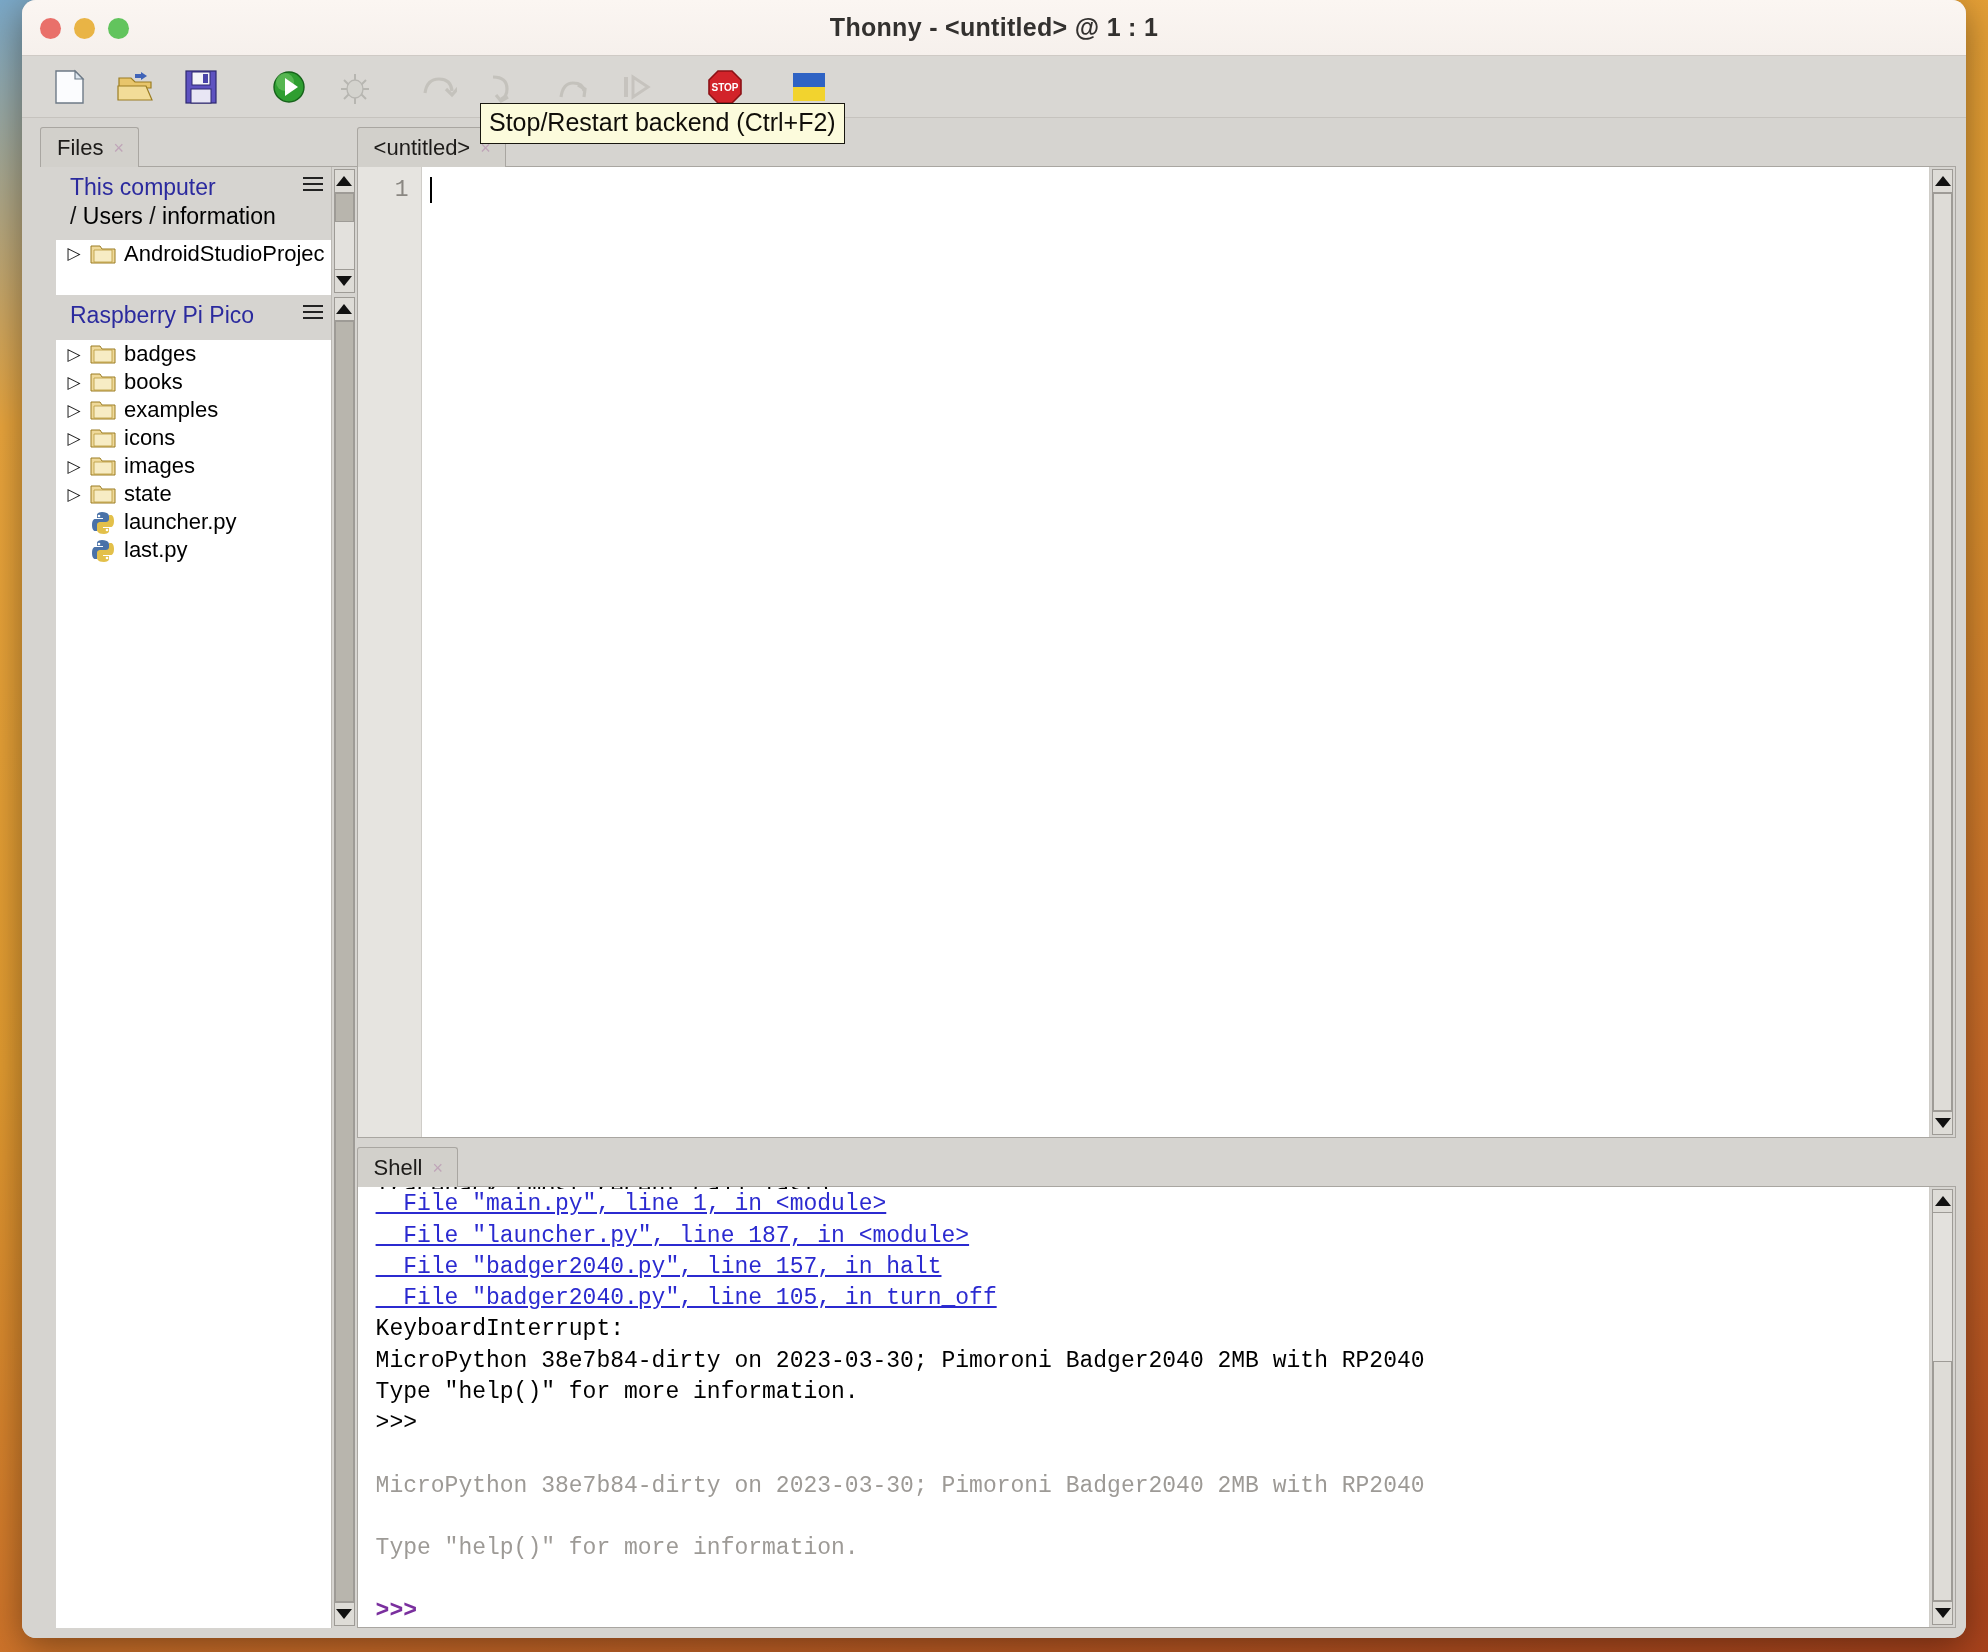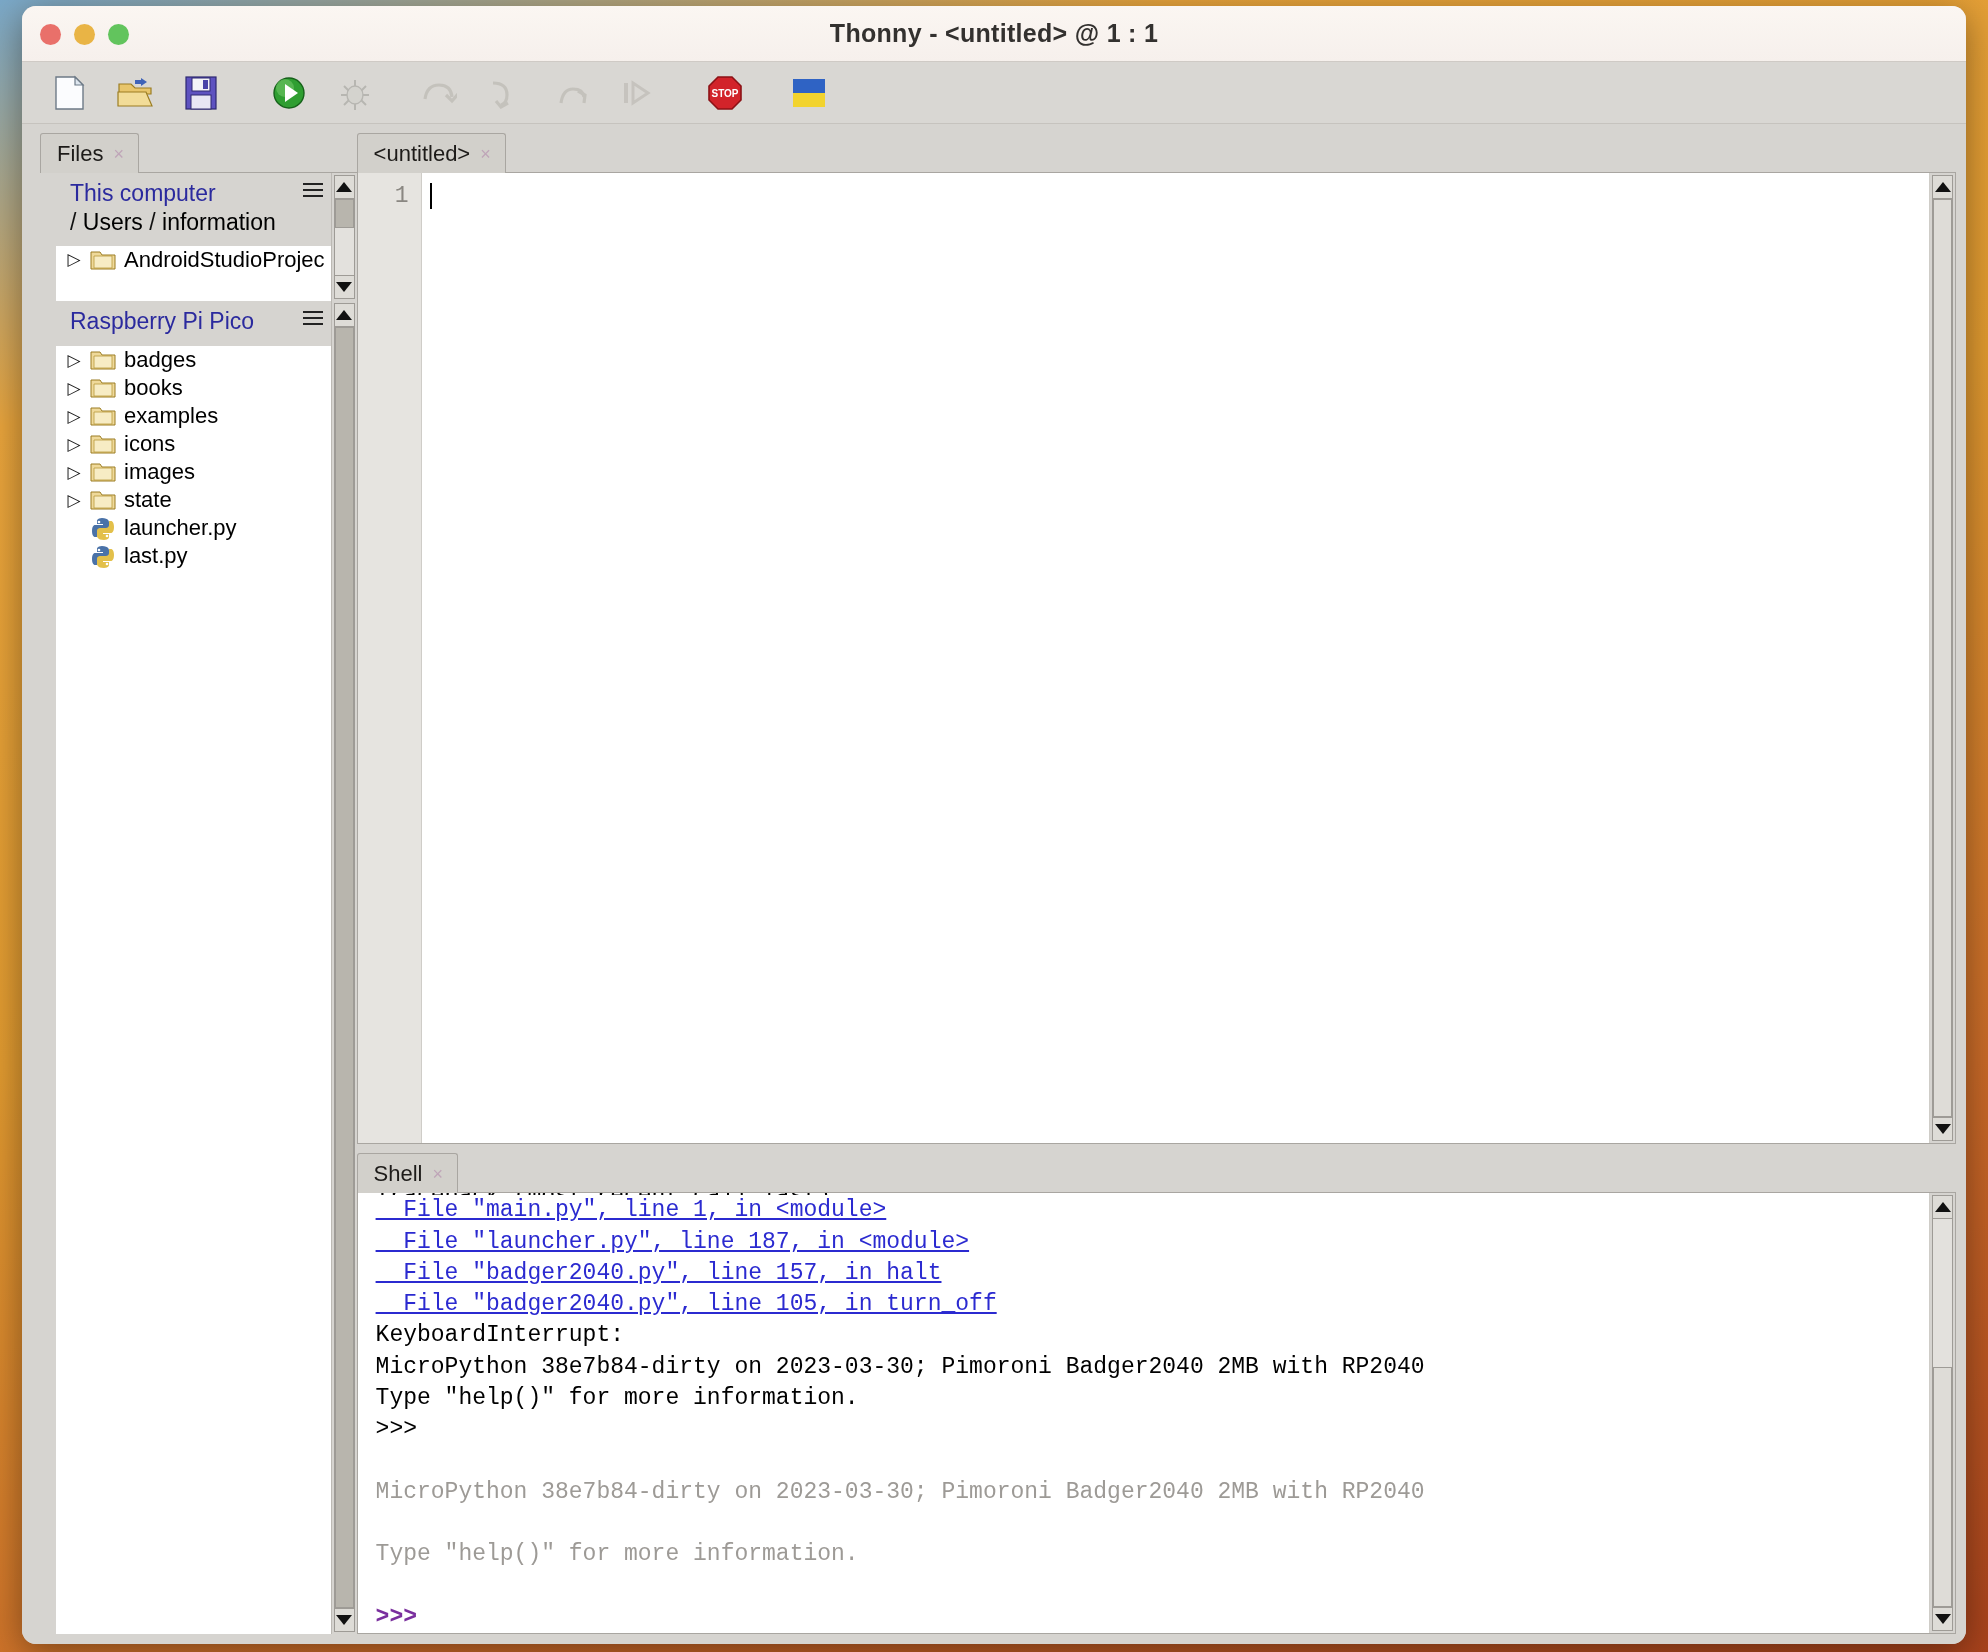--- a/index.html
+++ b/index.html
@@ -9,21 +9,21 @@
     overflow: hidden;
     font-family: "Liberation Sans", sans-serif;
   }
   body {
     background: linear-gradient(160deg, #7aa8c8 0%, #e8a43c 18%, #e09a30 45%, #c96a28 75%, #a8421c 100%);
     position: relative;
   }
   
   #window {
     position: absolute;
-    left: 22px; top: 6px;
+    left: 22px; top: 0;
     width: 1944px; height: 1638px;
     background: #d6d4d0;
     border-radius: 14px 14px 14px 14px;
     box-shadow: 0 8px 36px rgba(0,0,0,.40);
     overflow: hidden;
     display: flex; flex-direction: column;
   }
   
   #titlebar {
     height: 56px; flex: 0 0 56px;
@@ -472,14 +472,15 @@
                 <div class="arr-dn"></div>
               </div>
           </div>
         </div>
       </div>
 
     </div>
   </div>
 
 
+  <div id="tooltip">Stop/Restart backend (Ctrl+F2)</div>
 
 </div>
 
 </body></html>

